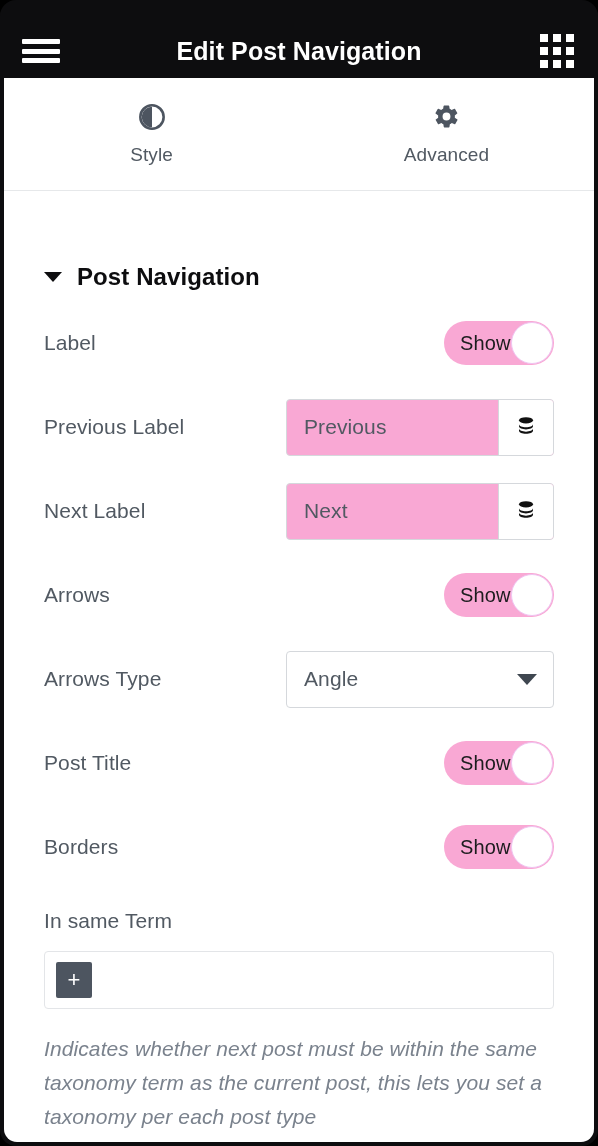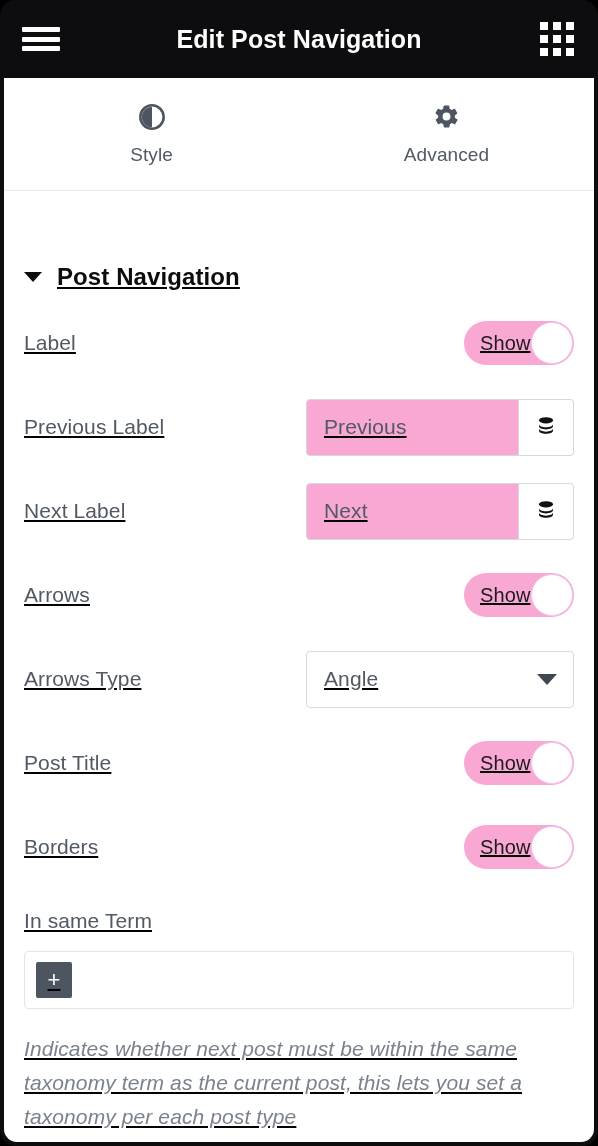--- a/index.html
+++ b/index.html
@@ -17,21 +17,21 @@
     width: 598px;
     height: 1146px;
     background: #0d0d0f;
     border-radius: 16px;
     overflow: hidden;
   }
 
   
   .topbar {
     position: absolute;
-    top: 0; left: 0;
+    top: 12px; left: 0;
     width: 598px;
     height: 78px;
     background: #0d0d0f;
     display: flex;
     align-items: center;
     justify-content: space-between;
     padding: 0 24px 0 22px;
   }
 
   .hamburger {
@@ -128,22 +128,21 @@
     position: absolute;
     bottom: -1px;
     left: 0;
     width: 201px;
     height: 7px;
     background: #0d0d0f;
   }
 
   
   .content {
-    padding: 0 20px;
-    text-decoration: underline;
+    padding: 0 40px;
   }
 
   .section-header {
     display: flex;
     align-items: center;
     gap: 15px;
     padding-top: 72px;
     padding-bottom: 10px;
     cursor: pointer;
   }

